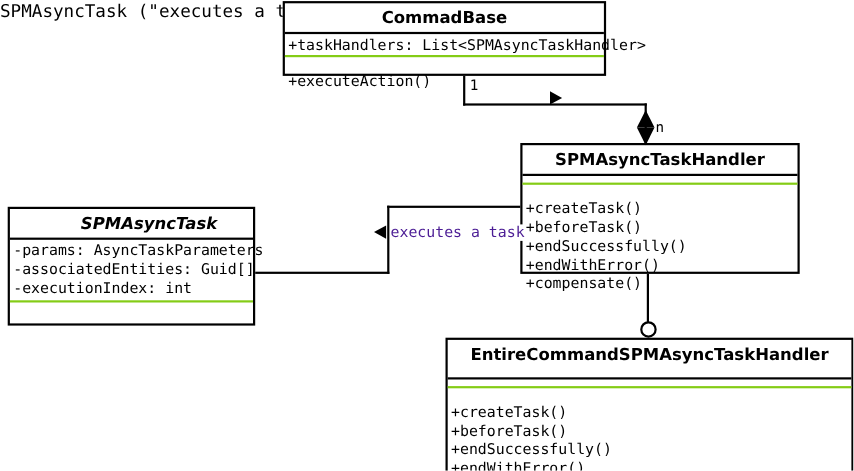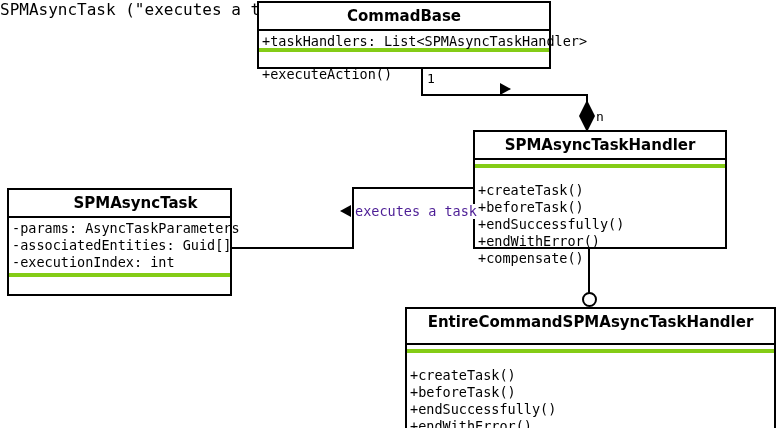--- a/index.html
+++ b/index.html
@@ -30,26 +30,27 @@
     text-align: center;
     font-family: "DejaVu Sans", "Liberation Sans", sans-serif;
     font-weight: bold;
     font-size: 15px;
     line-height: 1;
     padding: 6px 4px 7px 4px;
     border-bottom: 2px solid #000000;
     white-space: nowrap;
   }
   .uml-title.abstract {
+    font-style: italic;
     padding-left: 36px;
   }
   .uml-compartment {
     box-sizing: border-box;
     padding: 2px 0 2px 3px;
-    border-bottom: 4px solid #84cc16;
+    border-bottom: 2px solid #84cc16;
   }
   .uml-compartment.last {
     border-bottom: none;
     margin-top: 12px;
   }
   .uml-compartment.empty {
     height: 8px;
     padding: 0;
   }
   .uml-member {

